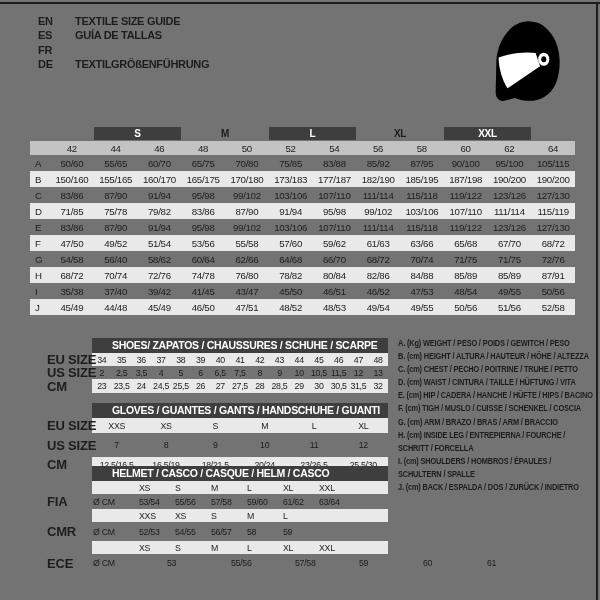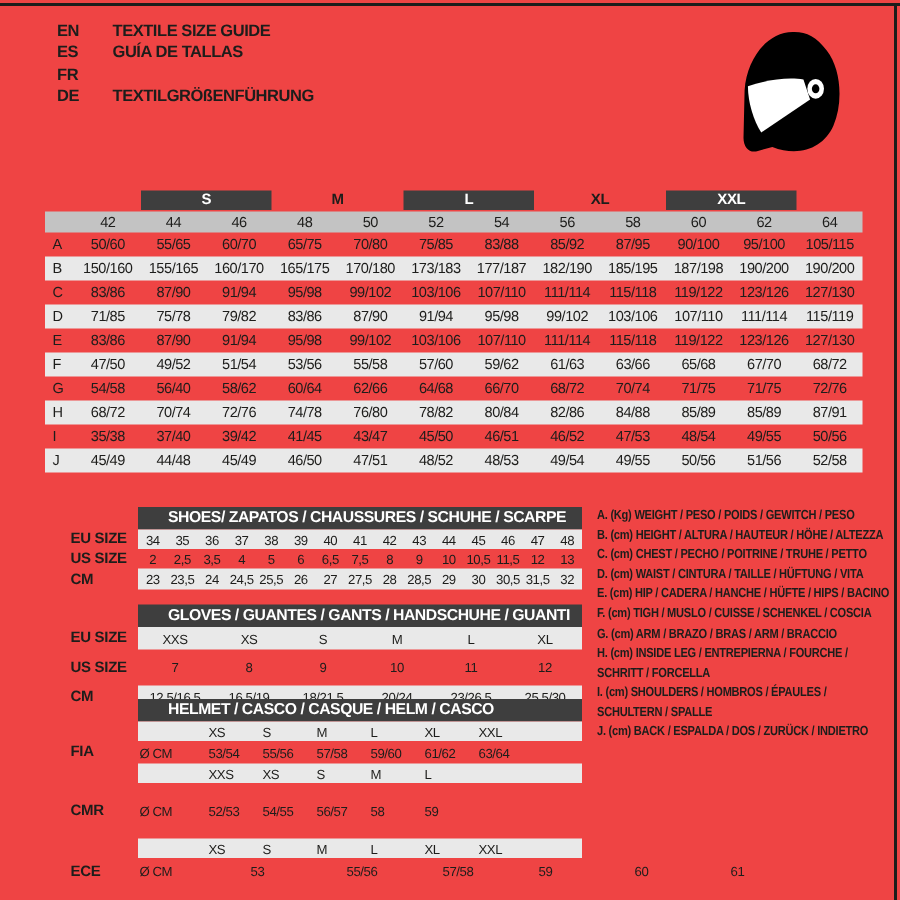--- a/index.html
+++ b/index.html
@@ -1,16 +1,16 @@
 <!DOCTYPE html>
 <html><head>
 <meta charset="utf-8">
 <style>
   html,body { margin:0; padding:0; background:#fff; }
-  .page { position:relative; width:600px; height:600px; background:#ef4444;
+  .page { position:relative; width:600px; height:600px; background:#737373;
           font-family:"Liberation Sans", sans-serif; color:#1d1d1b; overflow:hidden; }
 
   .border-top { position:absolute; left:0; top:2px; width:600px; height:2px; background:#1d1d1b; }
   .border-right { position:absolute; top:2px; left:596px; width:2px; height:598px; background:#1d1d1b; }
 
   
   .langs { position:absolute; left:38px; top:14px; font-size:11px; font-weight:bold;
            letter-spacing:-0.3px; line-height:14.4px; }
   .lang-row { display:flex; }
   .lang-code { width:37px; }
@@ -31,21 +31,21 @@
   .mt-letter { text-align:left; padding-left:5px; }
   .striped { background:#e9e9e9; }
 
   
   .sub { position:absolute; left:92px; width:296px; }
   .sub-bar { background:#3e3e3e; color:#fff; font-weight:bold; font-size:10.5px;
              height:15px; line-height:15px; padding-left:20px; letter-spacing:-0.3px; }
   .sub-row { position:relative; display:grid; align-items:center; font-size:8.8px;
              letter-spacing:-0.3px; text-align:center; }
   .row-label { position:absolute; left:-57px; width:54px; text-align:left;
-               font-weight:bold; font-size:10px; letter-spacing:-0.2px;padding-left:12px; }
+               font-weight:bold; font-size:13px; letter-spacing:-0.2px;padding-left:12px; }
   .helmet-row { text-align:left; }
   .helmet-row .sub-cell { padding-left:1px; }
 
   
   .legend { position:absolute; left:398px; top:337px; width:240px;
             transform:scaleX(0.84); transform-origin:0 0;
             font-size:8.8px; font-weight:bold; letter-spacing:-0.2px;
             line-height:13.1px; white-space:pre; }
 </style>
 </head>
@@ -376,21 +376,21 @@
           <div class="sub-cell">63/64</div>
         </div>
         <div class="sub-row striped helmet-row" style="grid-template-columns: 46px repeat(6, 36px) 1fr; height: 13px;">
           <div class="sub-cell"></div>
           <div class="sub-cell">XXS</div>
           <div class="sub-cell">XS</div>
           <div class="sub-cell">S</div>
           <div class="sub-cell">M</div>
           <div class="sub-cell">L</div>
         </div>
-        <div class="sub-row helmet-row" style="grid-template-columns: 46px repeat(6, 36px) 1fr; height: 37px;">
+        <div class="sub-row helmet-row" style="grid-template-columns: 46px repeat(6, 36px) 1fr; height: 19px;">
           <div class="row-label">CMR</div>
           <div class="sub-cell">Ø CM</div>
           <div class="sub-cell">52/53</div>
           <div class="sub-cell">54/55</div>
           <div class="sub-cell">56/57</div>
           <div class="sub-cell">58</div>
           <div class="sub-cell">59</div>
         </div>
         <div class="sub-row striped helmet-row" style="grid-template-columns: 46px repeat(6, 36px) 1fr; height: 13px;">
           <div class="sub-cell"></div>

